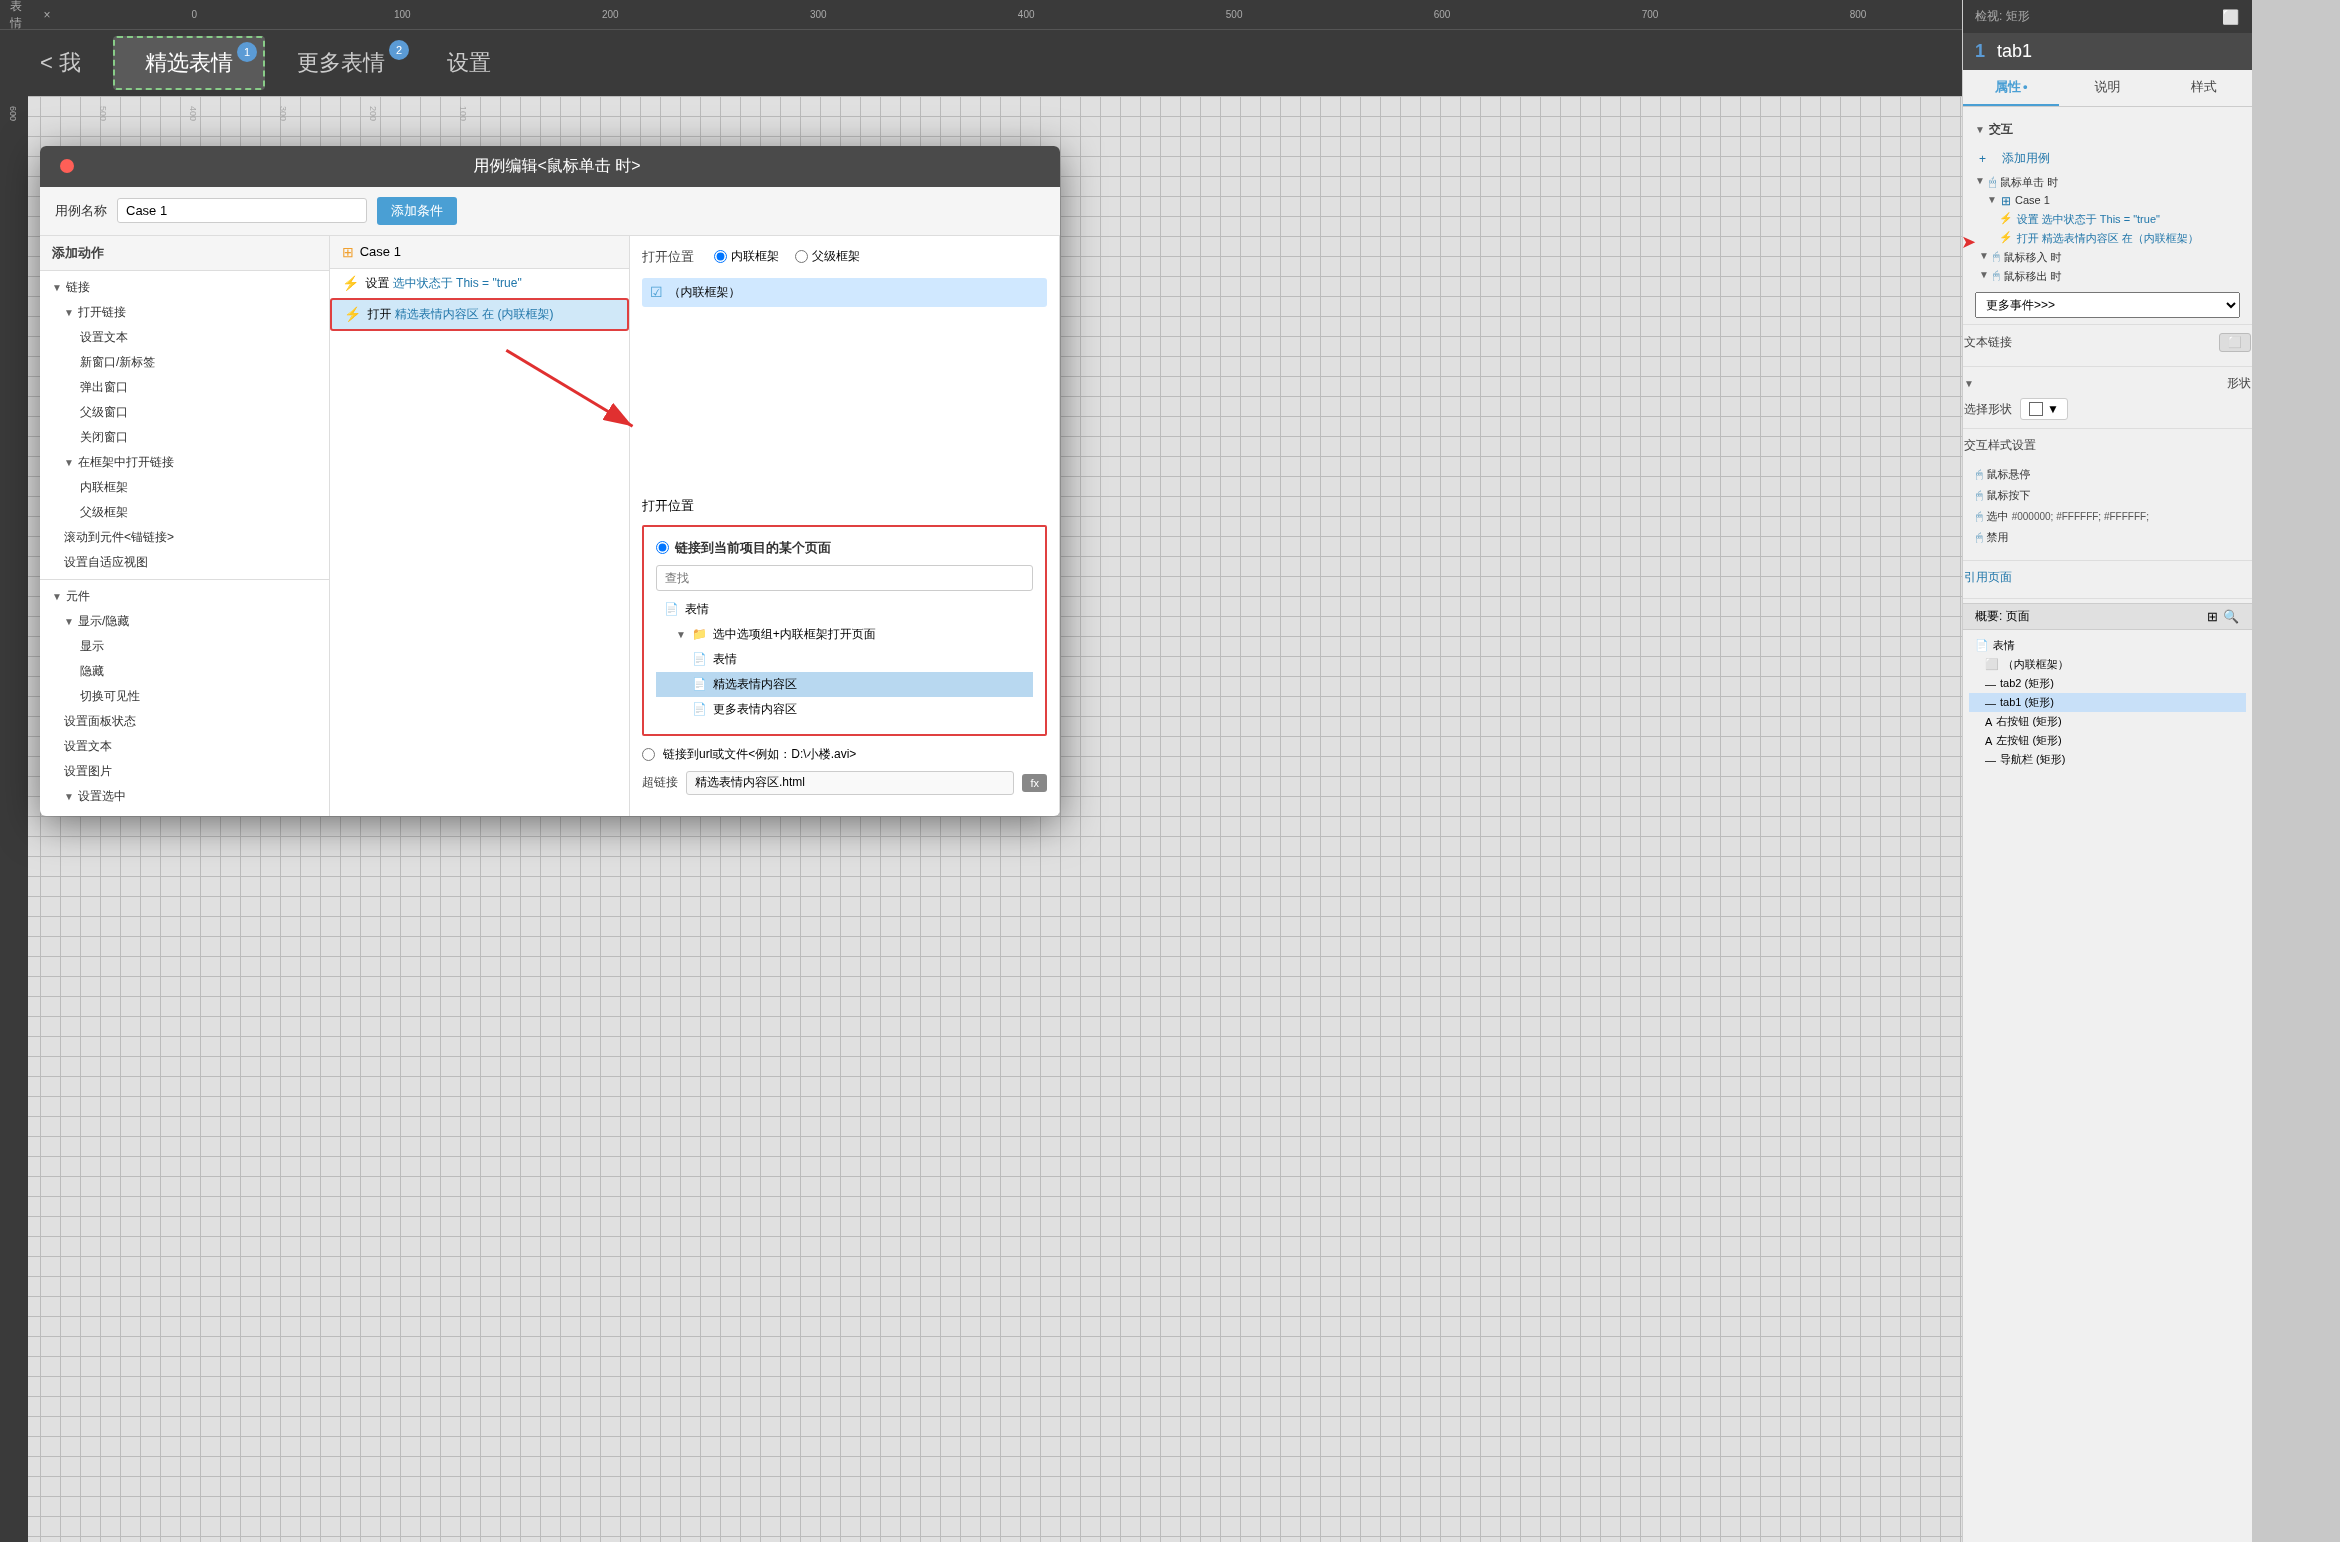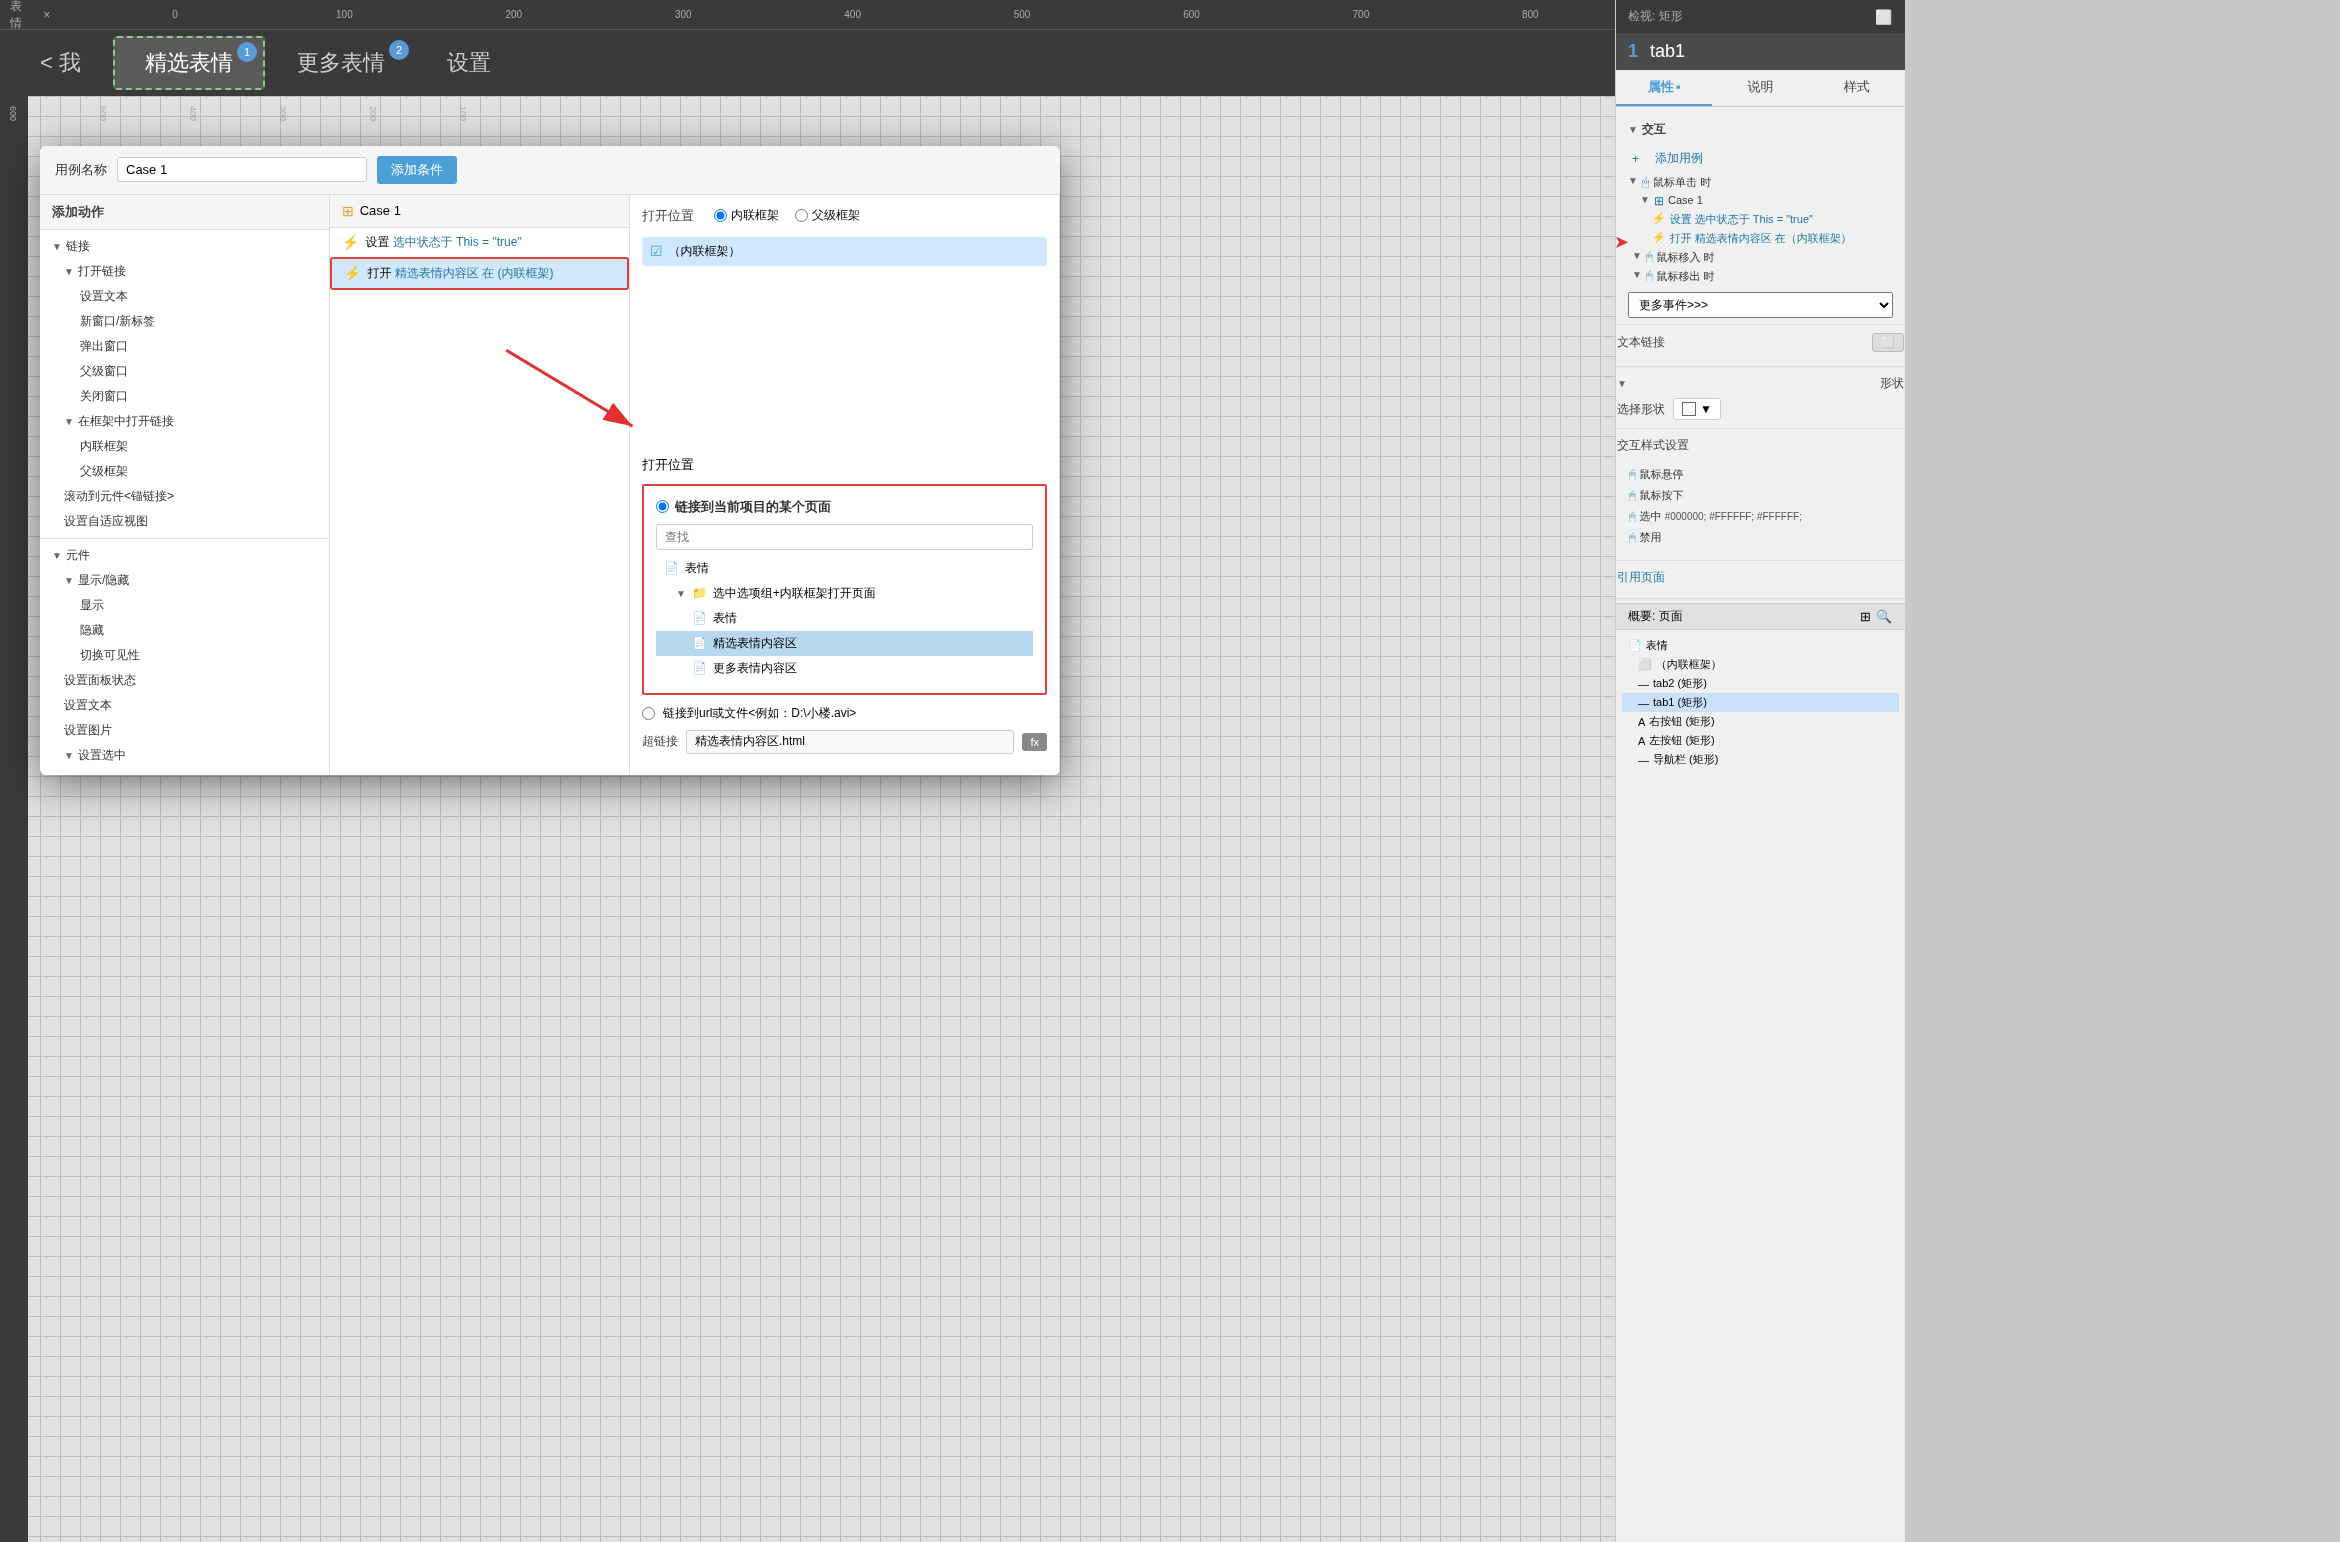--- a/index.html
+++ b/index.html
@@ -1,19 +1,19 @@
 <!DOCTYPE html>
 <html><head>
   <meta charset="utf-8">
   <style>
     * { box-sizing: border-box; margin: 0; padding: 0; }
     body { font-family: "PingFang SC", "Microsoft YaHei", sans-serif; font-size: 12px; background: #c8c8c8; overflow: hidden; width: 2340px; height: 1542px; }
 
     
-    .main-container { display: flex; width: 1905px; height: 1542px; }
+    .main-container { display: flex; width: 2252px; height: 1542px; }
 
     
     .canvas-area { flex: 1; display: flex; flex-direction: column; background: #e0e0e0; position: relative; overflow: hidden; }
 
     
     .ruler-top { height: 30px; background: #3a3a3a; display: flex; align-items: center; border-bottom: 1px solid #555; position: relative; }
     .ruler-numbers { display: flex; width: 100%; padding-left: 40px; }
     .ruler-mark { color: #aaa; font-size: 10px; flex: 1; text-align: center; }
 
     
@@ -189,20 +189,27 @@
             <span>200</span>
             <span>300</span>
             <span>400</span>
             <span>500</span>
             <span>600</span>
         </div>
       </div>
 
       <div class="modal" style="position:absolute; top:50px; left:40px; width:1020px; z-index:5;">
 
+        <div class="modal-header">
+          <div style="display:flex; align-items:center; gap:8px;">
+            <span class="modal-close-btn"></span>
+          </div>
+          <span class="modal-header-title">用例编辑&lt;鼠标单击 时&gt;</span>
+          <span></span>
+        </div>
 
         <div class="usecase-row">
           <span class="usecase-label">用例名称</span>
           <input class="usecase-input" type="text" value="Case 1" style="">
           <button class="add-action-btn">添加条件</button>
         </div>
 
         <div class="three-cols">
 
           <div class="col col-1">

